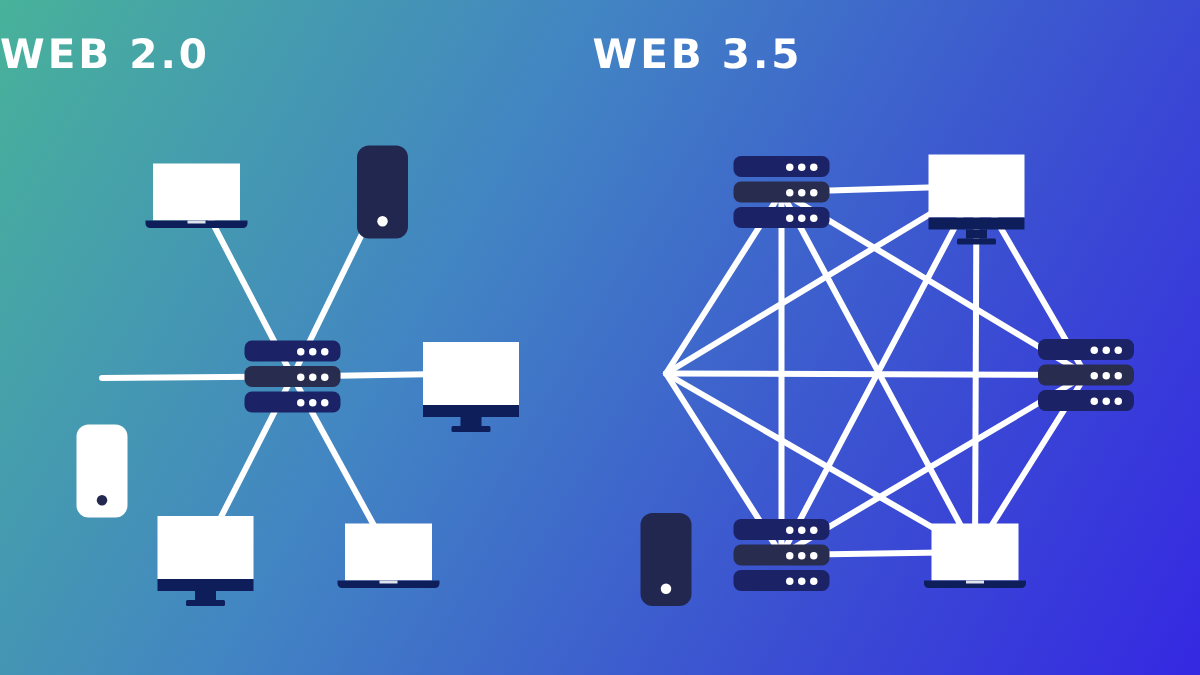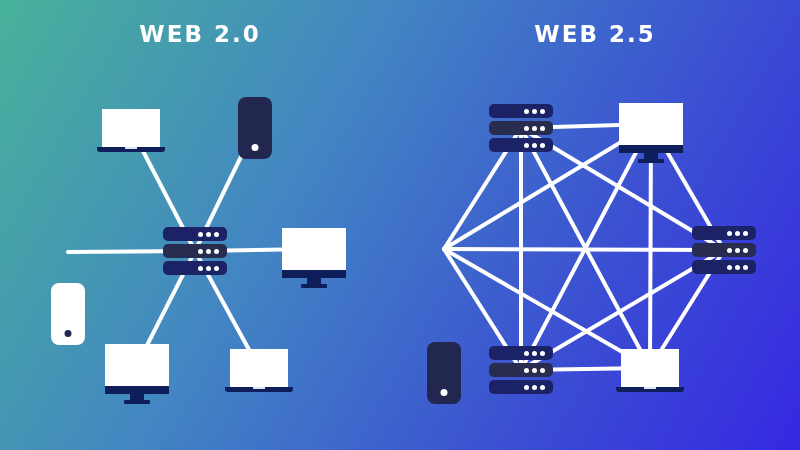--- a/index.html
+++ b/index.html
@@ -6,22 +6,22 @@
   .canvas{
     position:relative;
     width:800px;height:450px;
     overflow:hidden;
     background:linear-gradient(120deg,#48b29a 0%,#4285c3 38%,#3b4fd2 72%,#3528e2 100%);
     font-family:"DejaVu Sans","Liberation Sans",sans-serif;
   }
   #edge-layer{position:absolute;left:0;top:0;width:800px;height:450px;}
   #node-layer{position:absolute;left:0;top:0;width:800px;height:450px;}
   .title{
-    position:absolute;top:21px;width:400px;text-align:center;
-    color:#ffffff;font-size:23px;font-weight:bold;letter-spacing:2px;
+    position:absolute;top:21px;width:400px;text-align:left;
+    color:#ffffff;font-size:27px;font-weight:bold;letter-spacing:2px;
   }
   .title.web2{left:0;}
   .title.web3{left:395px;}
   .icon{position:absolute;}
   
   .server{width:64px;display:flex;flex-direction:column;gap:3px;}
   .server .bar{
     height:14px;border-radius:5px;background:#1b2266;
     display:flex;align-items:center;justify-content:flex-end;gap:3px;padding-right:8px;box-sizing:border-box;
   }
@@ -67,21 +67,21 @@
       <line x1="651" y1="124" x2="521" y2="370" stroke="#ffffff" stroke-width="4" stroke-linecap="round"></line>
       <line x1="651" y1="124" x2="444" y2="249" stroke="#ffffff" stroke-width="4" stroke-linecap="round"></line>
       <line x1="724" y1="250" x2="650" y2="368" stroke="#ffffff" stroke-width="4" stroke-linecap="round"></line>
       <line x1="724" y1="250" x2="521" y2="370" stroke="#ffffff" stroke-width="4" stroke-linecap="round"></line>
       <line x1="724" y1="250" x2="444" y2="249" stroke="#ffffff" stroke-width="4" stroke-linecap="round"></line>
       <line x1="650" y1="368" x2="521" y2="370" stroke="#ffffff" stroke-width="4" stroke-linecap="round"></line>
       <line x1="650" y1="368" x2="444" y2="249" stroke="#ffffff" stroke-width="4" stroke-linecap="round"></line>
       <line x1="521" y1="370" x2="444" y2="249" stroke="#ffffff" stroke-width="4" stroke-linecap="round"></line>
     </svg>
   <div class="title web2">WEB 2.0</div>
-  <div class="title web3">WEB 2.5</div>
+  <div class="title web3">WEB 3.5</div>
   <div id="node-layer">
       <div class="icon server" style="left: 163px; top: 227px;">
     <div class="bar">
       <span class="dot"></span>
       <span class="dot"></span>
       <span class="dot"></span>
     </div>
     <div class="bar mid">
       <span class="dot"></span>
       <span class="dot"></span>

